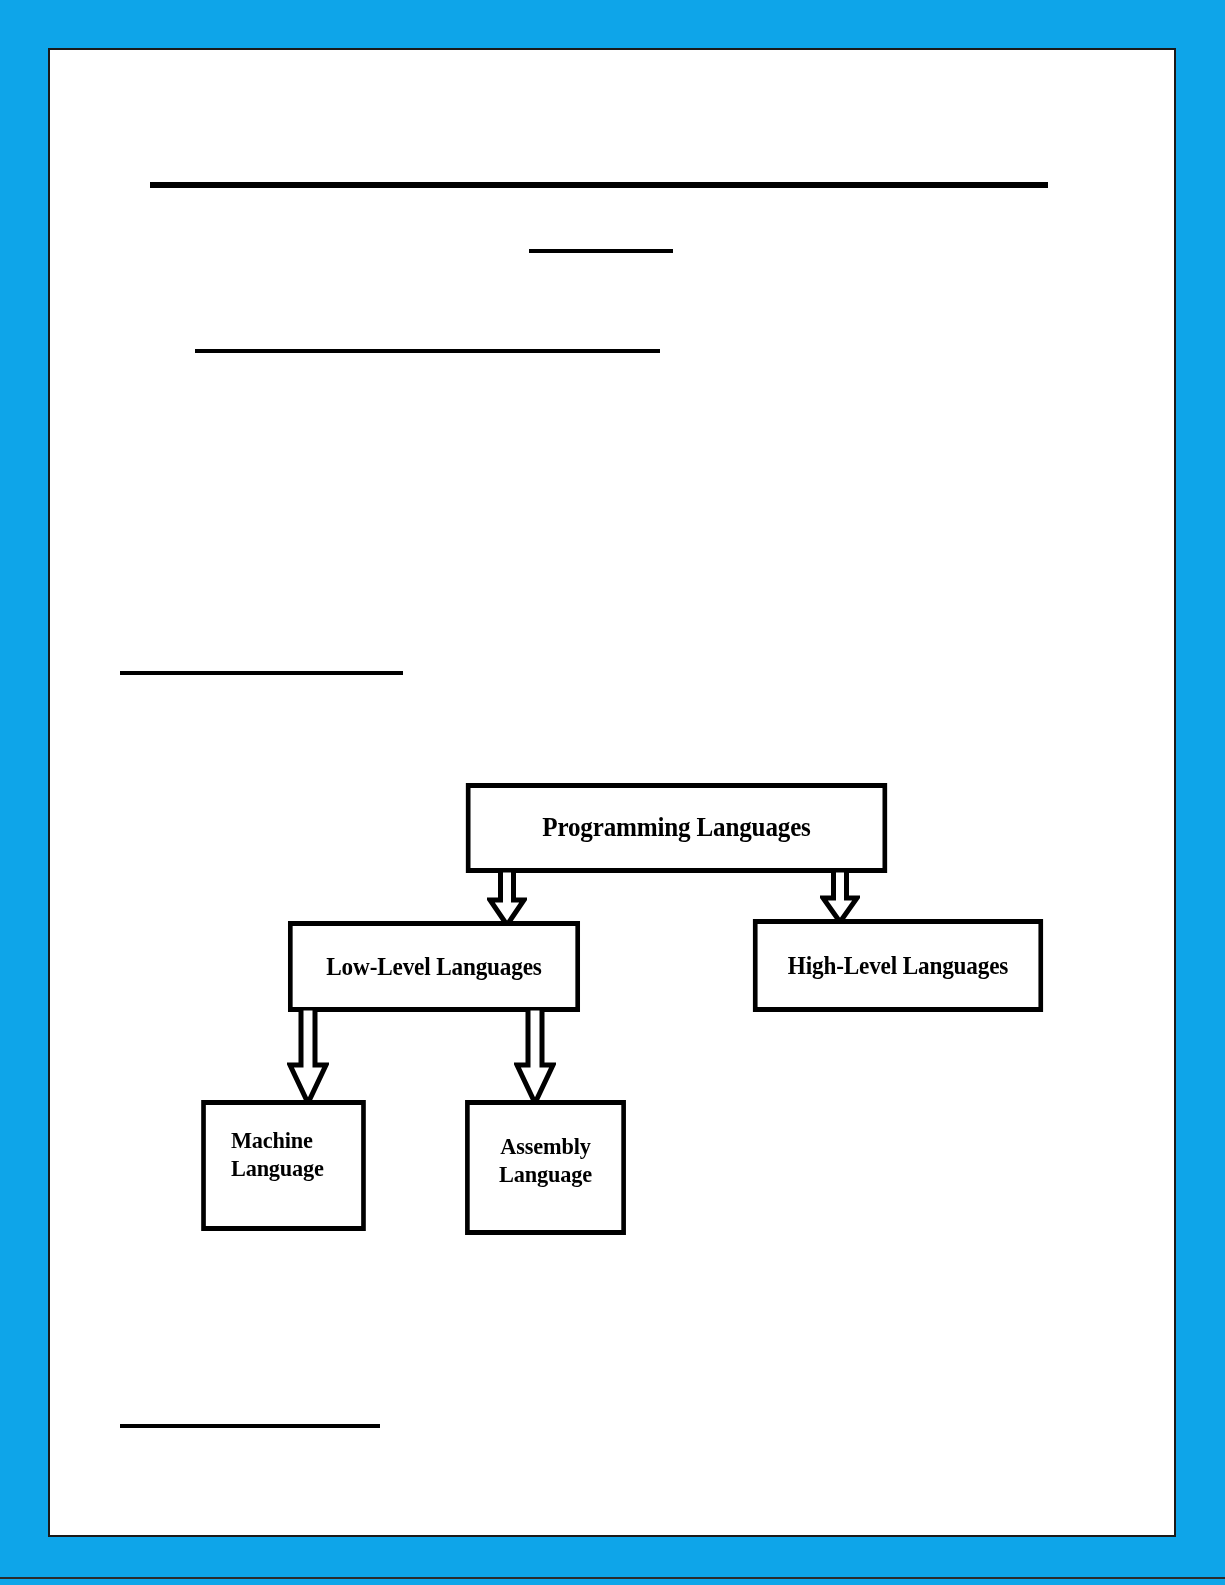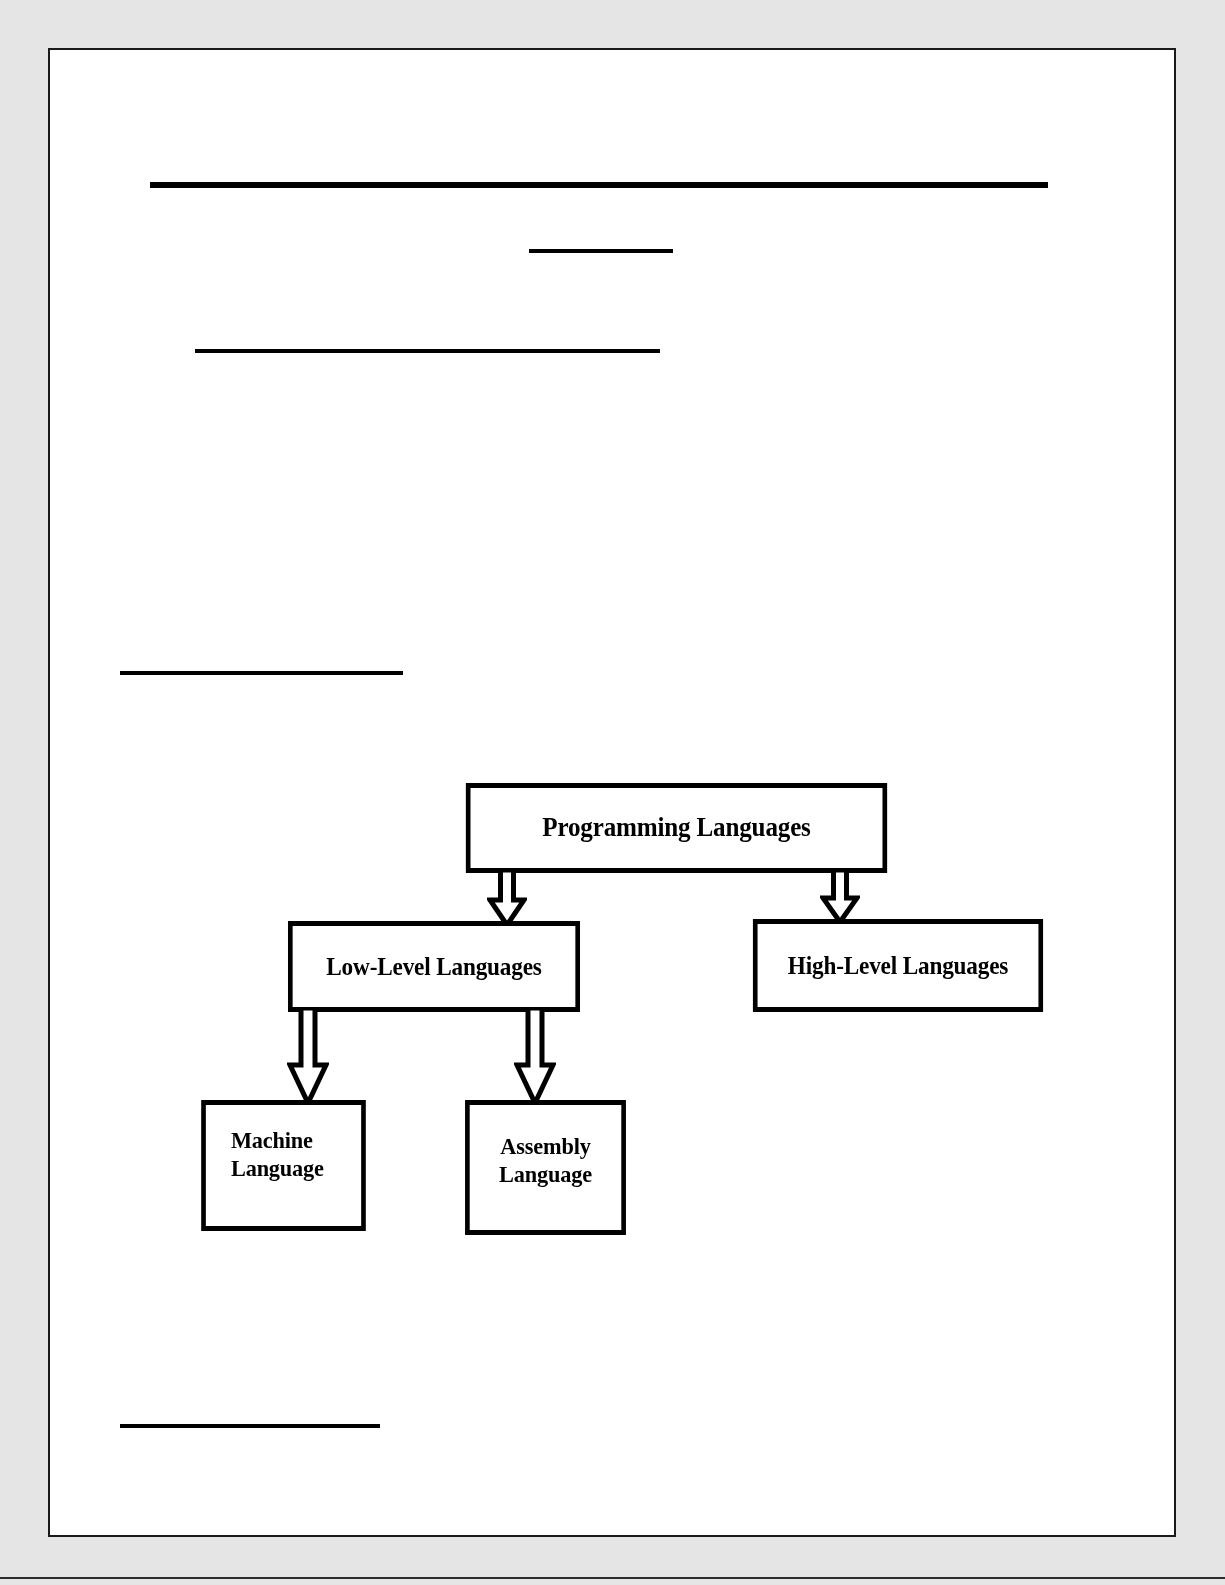--- a/index.html
+++ b/index.html
@@ -8,21 +8,21 @@
     padding: 0;
     background: #ffffff;
   }
   body {
     font-family: "Liberation Serif", "DejaVu Serif", serif;
   }
   #page {
     position: relative;
     width: 1225px;
     height: 1585px;
-    background: #e5e5e5;
+    background: #0ea5e9;
     overflow: hidden;
   }
 
   
   #page-border {
     position: absolute;
     left: 48px;
     top: 48px;
     width: 1128px;
     height: 1489px;

